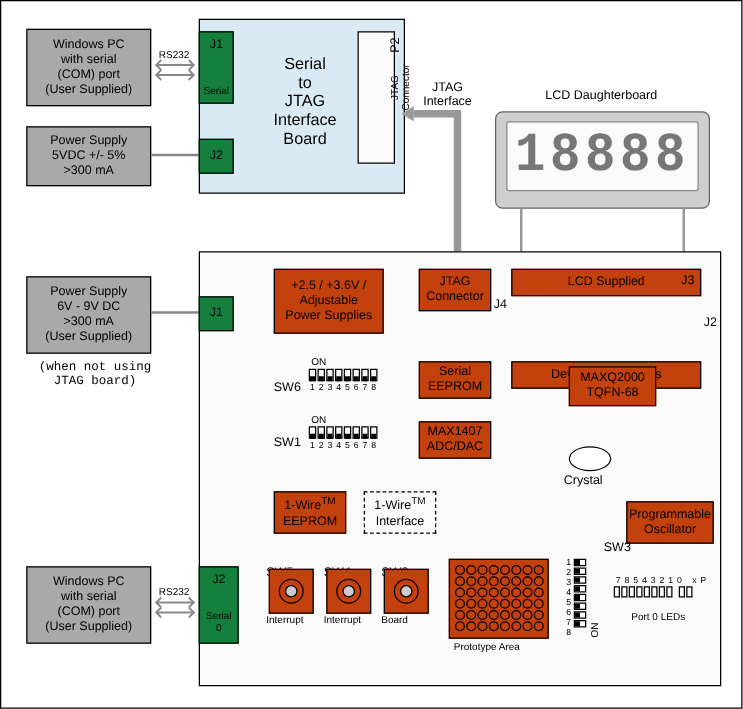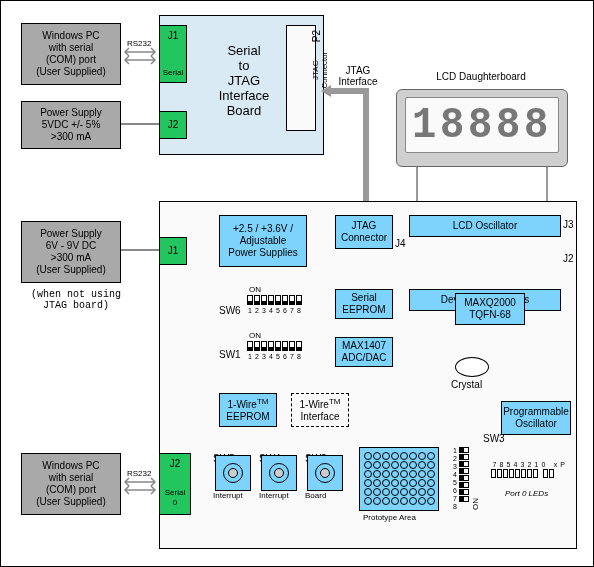--- a/index.html
+++ b/index.html
@@ -17,24 +17,24 @@
   .block {
     position: absolute;
     border: 1px solid #000;
     display: flex;
     align-items: center;
     justify-content: center;
     text-align: center;
     line-height: 1.2;
   }
   .user-box { background: #a9a9a9; }
-  .conn-box { background: #22c55e; }
+  .conn-box { background: #15803d; }
   .board-box { background: #d9eaf4; }
   .inset-box { background: #fafafa; }
-  .inner-box { background: #7dd3fc; }
+  .inner-box { background: #c2410c; }
   .label { position: absolute; text-align: center; }
   .sup { font-size: 8px; vertical-align: super; }
   .dip { display: inline-block; }
   .dip-row { display: flex; gap: 1px; }
   .dip-cell { width: 6px; height: 10px; border: 1px solid #000; }
   .dip-cell.off::after { content:""; display:block; width:4px; height:4px; background:#000; margin:5px auto 0; }
   .dip-nums { display:flex; gap:1px; font-size:7px; }
   .dip-nums span { width:6px; text-align:center; }
   .pb-outer { width:20px; height:20px; border:1px solid #000; border-radius:50%; display:flex; align-items:center; justify-content:center; }
   .pb-inner { width:10px; height:10px; border:1px solid #000; border-radius:50%; background:#ccc; }
@@ -149,23 +149,23 @@
 <div class="block inner-box" style="left:218px; top:214px; width:88px; height:52px;">
   <span style="white-space:pre-line;">+2.5 / +3.6V /<br>Adjustable<br>Power Supplies</span>
 </div>
 
 <div class="block inner-box" style="left:334px; top:214px; width:58px; height:34px;">
   <span style="white-space:pre-line;">JTAG<br>Connector</span>
 </div>
 <div class="label" style="left:394px; top:222px;margin-top:15px;">J4</div>
 
 <div class="block inner-box" style="left:408px; top:214px; width:152px; height:22px;">
-  <span>LCD Oscillator</span>
-</div>
-<div class="label" style="left:562px; top:218px;text-align:right;">J3</div>
+  <span>LCD Supplied</span>
+</div>
+<div class="label" style="left:544px; top:218px;text-align:right;">J3</div>
 
 <div class="block inner-box" style="left:408px; top:248px; width:152px; height:22px;margin-top:40px;">
   <span>Device Header Pins</span>
 </div>
 <div class="label" style="left:562px; top:252px;">J2</div>
 
 <div class="label small" style="left:248px; top:284px;">ON</div>
 <div style="position:absolute; left:246px; top:294px;">
   <div class="dip"><div class="dip-row">
     <div class="dip-cell off"></div>
@@ -372,13 +372,13 @@
       <div class="led"></div>
     <div class="led"></div>
       <div class="led"></div>
       <div class="led"></div>
       <div class="led"></div>
     <div class="sep"></div>
     <div class="led"></div>
       <div class="led"></div>
   </div>
 </div>
-<div class="label small" style="left:504px; top:488px;font-style:italic;">Port 0 LEDs</div>
+<div class="label small" style="left:504px; top:488px;">Port 0 LEDs</div>
 
 </body></html>

